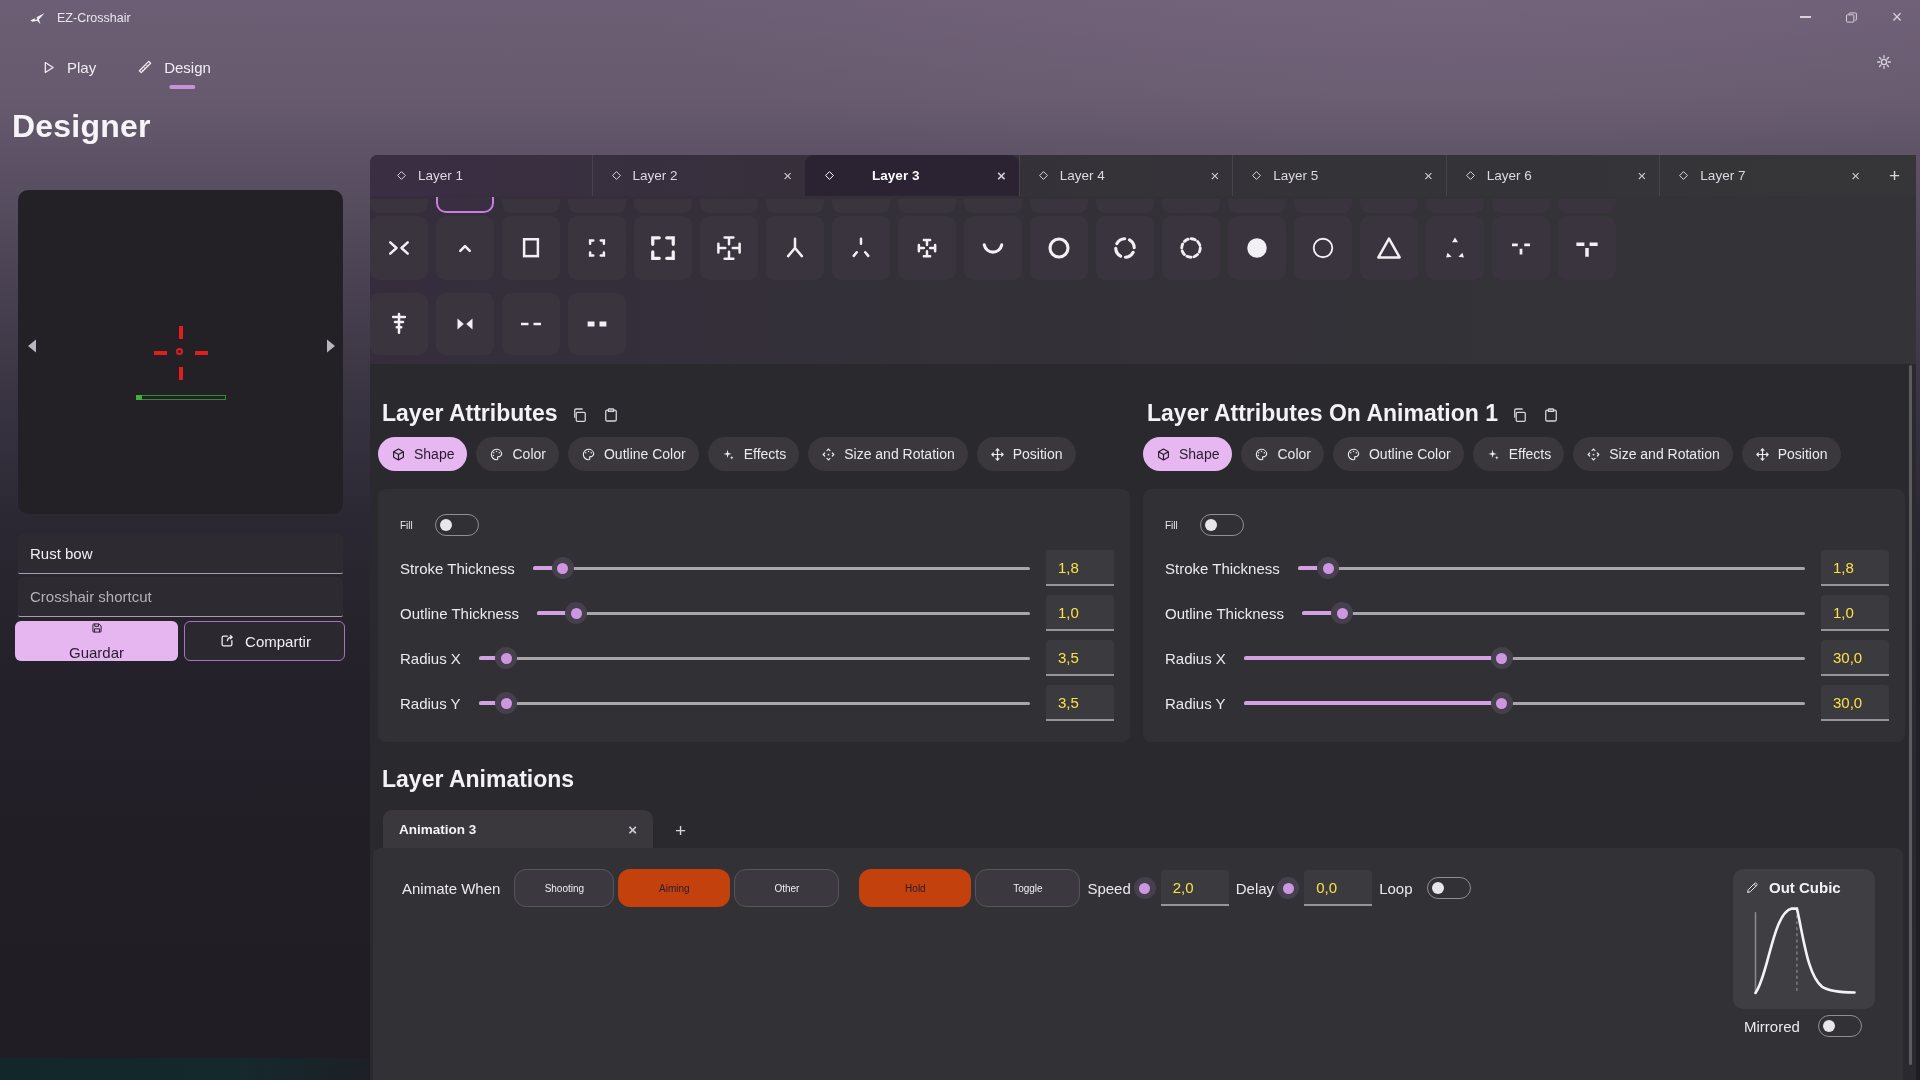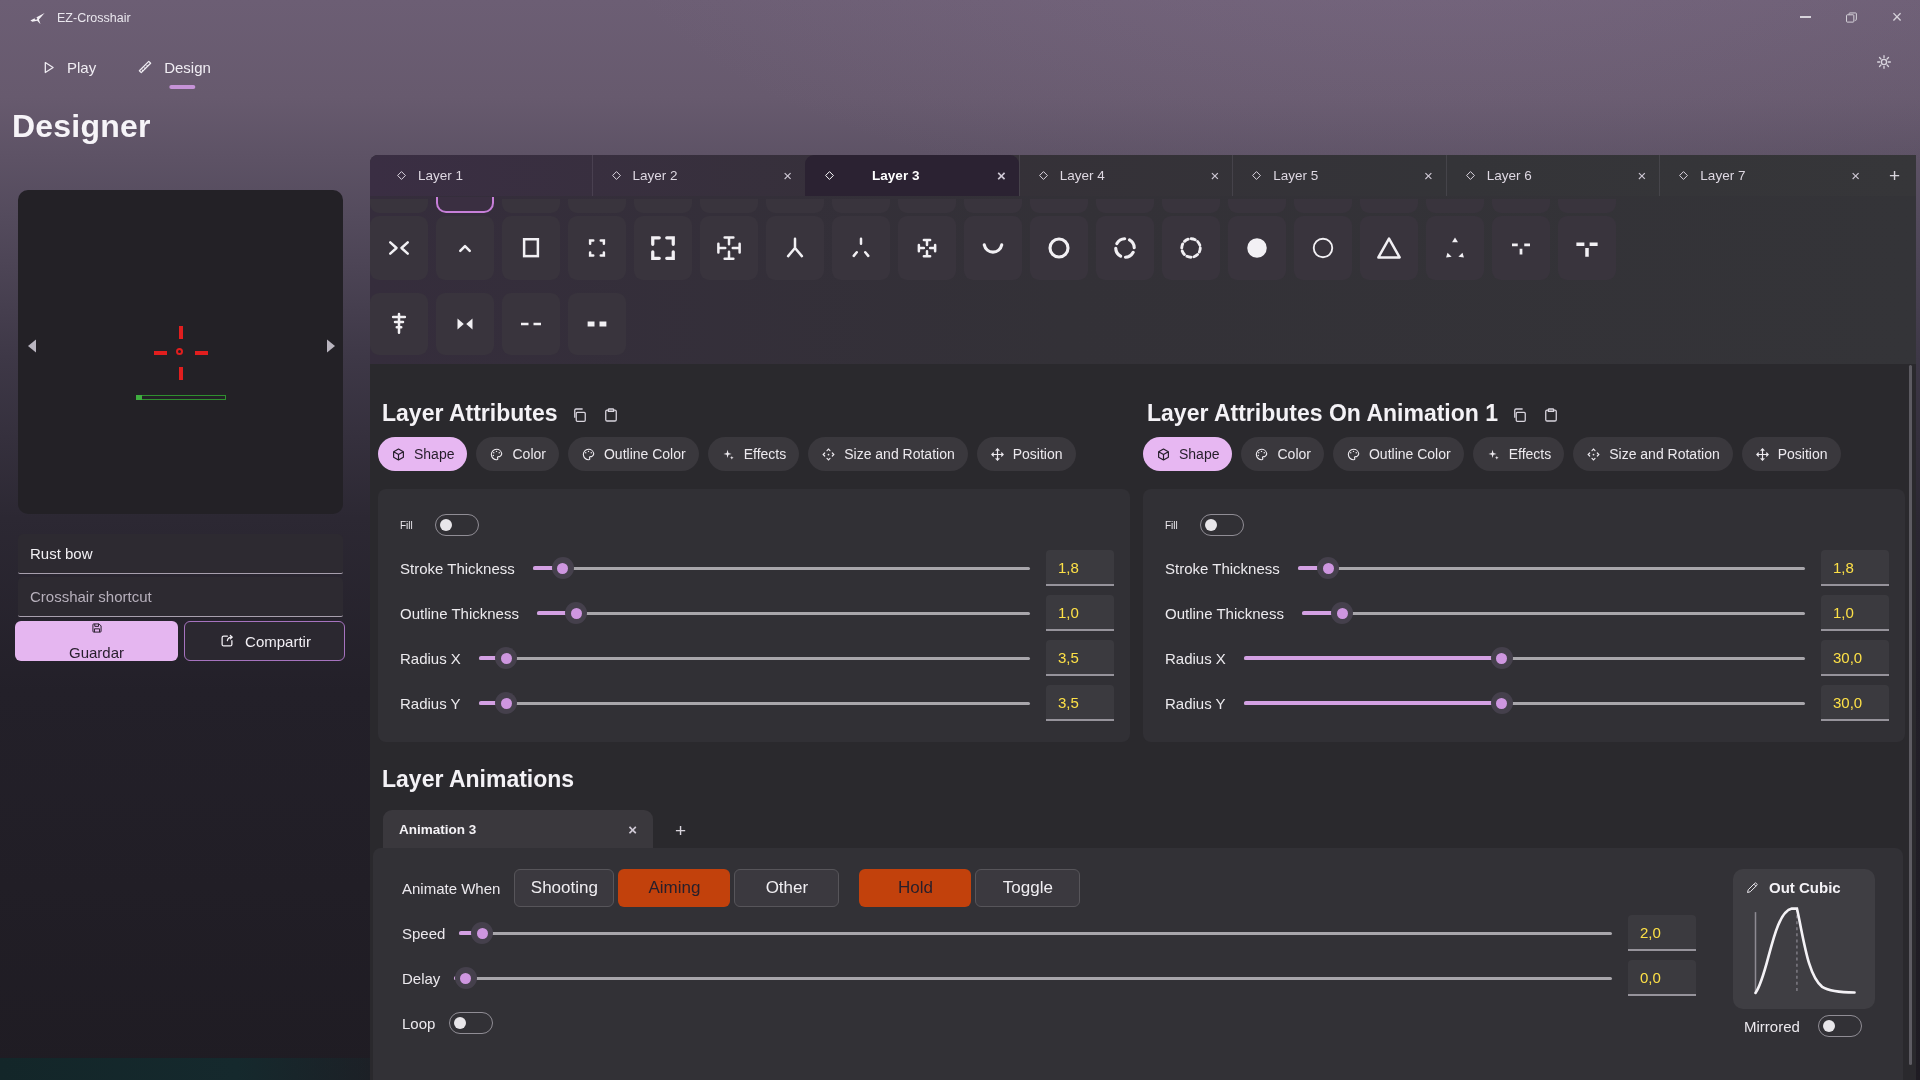--- a/index.html
+++ b/index.html
@@ -79,24 +79,24 @@
   .toggle{width:44px;height:22px;border:1.5px solid #908d95;border-radius:12px;position:relative;flex:0 0 auto;}
   .toggle::after{content:"";position:absolute;left:4px;top:3.5px;width:12px;height:12px;border-radius:50%;background:#e8e6ea;}
   
   .anim{position:absolute;top:610px;left:3px;right:13px;}
   .anim .sec-h{margin-left:9px;}
   .atabs{margin-top:17px;display:flex;align-items:flex-end;gap:14px;height:38px;}
   .atab{width:270px;height:38px;background:#3a383d;border-radius:9px 9px 0 0;display:flex;align-items:center;
         padding:0 16px;font-weight:700;font-size:13.5px;color:#f4f2f6;margin-left:10px;}
   .aplus{font-size:19px;color:#d8d4dc;padding:0 8px 6px 8px;}
   .anim-card{position:relative;height:232px;background:#323136;border-radius:8px 8px 0 0;padding:21px 0 0 29px;}
-  .anim-rows{width:1294px;display:flex;flex-direction:column;gap:7px;}
+  .anim-rows{width:1294px;display:flex;flex-direction:row;gap:7px;}
   .arow{display:flex;align-items:center;height:38px;font-size:15px;}
   .arow .alabel{margin-right:14px;white-space:nowrap;}
-  .seg{height:38px;border-radius:6px;background:#3b393f;border:1px solid #57555a;color:#f0eef2;font-size:17px;
+  .seg{height:38px;border-radius:12px;background:#3b393f;border:1px solid #57555a;color:#f0eef2;font-size:10px;
        display:flex;align-items:center;justify-content:center;}
   .seg.selected{background:#c2410c;border-color:transparent;color:#271f2b;}
   .segspace{width:20px;}
   .easing{position:absolute;left:1360px;top:21px;width:142px;height:140px;background:#3f3e43;border-radius:10px;padding:10px 10px 8px 12px;}
   .easing .ehead{display:flex;align-items:center;gap:9px;font-size:15px;font-weight:700;color:#f4f2f6;}
   .mirrow{position:absolute;left:1371px;top:167px;display:flex;align-items:center;gap:18px;font-size:15px;}
   .scrollbar{position:absolute;left:1909px;top:365px;width:3px;height:700px;background:#807d85;opacity:.6;border-radius:2px;}
   .tealband{position:absolute;left:0;bottom:0;width:430px;height:22px;
             background:linear-gradient(90deg,#132629 0%,#15292d 55%,rgba(21,41,45,0) 100%);}
 </style>

